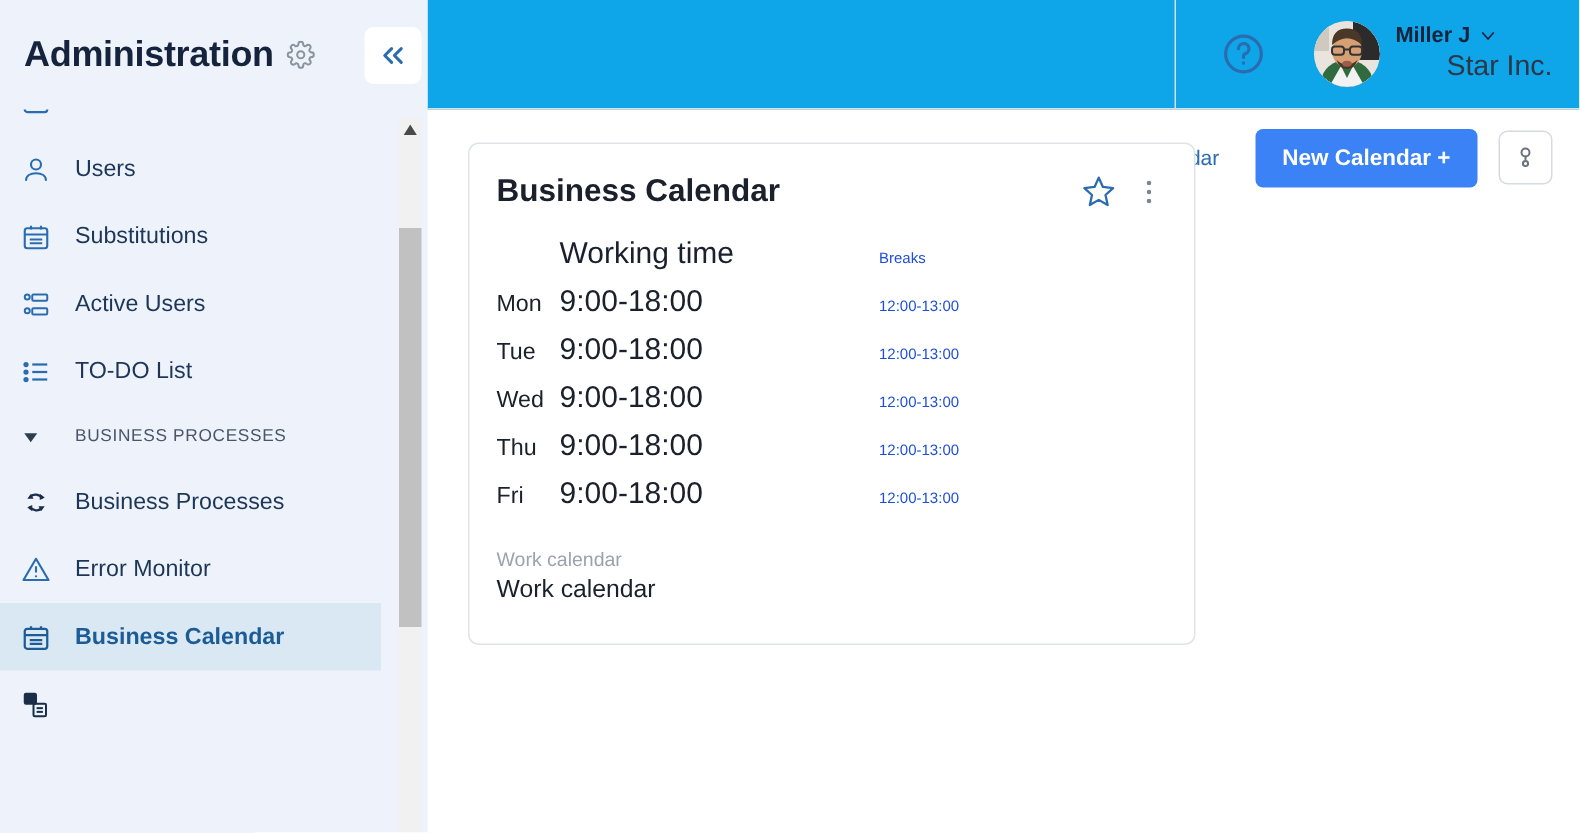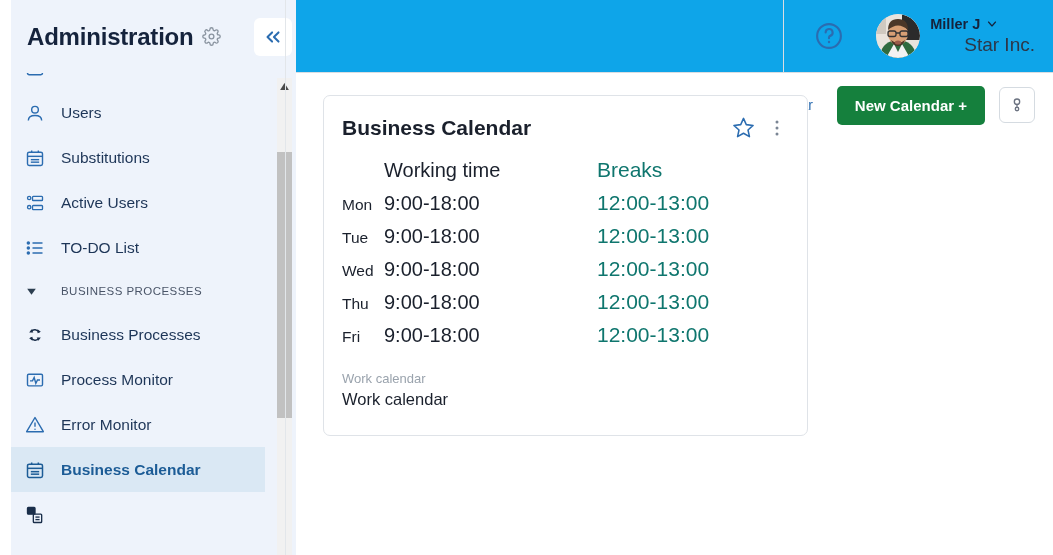--- a/index.html
+++ b/index.html
@@ -2,21 +2,21 @@
 <html><head>
 <meta charset="utf-8">
 <style>
   * { box-sizing: border-box; margin: 0; padding: 0; }
   html, body {
     width: 1053px; height: 555px;
     font-family: "Liberation Sans", sans-serif;
     background: #ffffff;
     overflow: hidden;
   }
-  .app { position: relative; width: 1053px; height: 555px; display: flex; padding-left: 11px; }
+  .app { position: relative; width: 1053px; height: 555px; display: flex; }
 
   
   .sidebar {
     position: relative;
     width: 285px; height: 555px;
     background: #eef3fb;
     flex: 0 0 285px;
     overflow: hidden;
   }
   .sidebar-head {
@@ -155,21 +155,21 @@
     font-size: 22px; color: #a0aec0; margin: 0 10px; font-weight: normal;
   }
   .crumb-cur { font-size: 22px; font-weight: bold; color: #1a202c; white-space: nowrap; }
 
   .crumb-actions { margin-left: auto; display: flex; align-items: center; }
   .link-btn {
     font-size: 14px; color: #2b6cb0; cursor: pointer;
     margin-right: 24px; white-space: nowrap;
   }
   .primary-btn {
-    background: #15803d; color: #ffffff;
+    background: #3b82f6; color: #ffffff;
     font-size: 15px; font-weight: bold;
     border: none; border-radius: 5px;
     padding: 11px 18px; cursor: pointer; white-space: nowrap;
     font-family: "Liberation Sans", sans-serif;
   }
   .icon-btn {
     width: 36px; height: 36px; margin-left: 14px;
     border: 1px solid #d5dbe1; border-radius: 6px;
     background: #fff; cursor: pointer;
     display: flex; align-items: center; justify-content: center;
@@ -189,21 +189,21 @@
   .card-head-actions { margin-left: auto; display: flex; align-items: center; gap: 14px; }
   .star-btn, .kebab-btn { cursor: pointer; display: flex; align-items: center; }
 
   .sched { margin-top: 18px; }
   .sched-row { display: flex; align-items: baseline; }
   .sched-head { font-size: 13px; color: #9aa3ad; }
   .sched-head .c-day { width: 42px; }
   .sched-head .c-work { width: 213px; }
   .c-day { width: 42px; font-size: 15.5px; color: #1a202c; }
   .c-work { width: 213px; font-size: 20px; color: #1a202c; }
-  .c-break { font-size: 21px; color: #0f766e; }
+  .c-break { font-size: 10px; color: #1d4ed8; }
   .sched-row + .sched-row { margin-top: 9px; }
 
   .wc-block { margin-top: 24px; }
   .wc-label { font-size: 13px; color: #9aa3ad; }
   .wc-value { font-size: 16.5px; color: #1a202c; margin-top: 4px; }
 </style>
 </head>
 <body>
 
 <div class="app">
@@ -305,29 +305,20 @@
                 <path d="M17 16a6 6 0 0 1-10-1"></path>
               <polygon points="15,5 19,8 15,10" fill="#1a2e4a" stroke="none"></polygon>
               <polygon points="9,19 5,16 9,14" fill="#1a2e4a" stroke="none"></polygon>
               <polygon points="5,9 8,5 10,9" fill="#1a2e4a" stroke="none"></polygon>
               <polygon points="19,15 16,19 14,15" fill="#1a2e4a" stroke="none"></polygon>
             </svg>
           </span>
           <span>Business Processes</span>
         </div>
 
-        <div class="nav-item">
-          <span class="ic">
-            <svg width="20" height="20" viewBox="0 0 24 24" fill="none" stroke="#2b6cb0" stroke-width="1.7">
-              <rect x="3" y="5" width="18" height="14" rx="1.5"></rect>
-              <polyline points="6,13 9,13 11,9 13,16 15,12 18,12"></polyline>
-            </svg>
-          </span>
-          <span>Process Monitor</span>
-        </div>
 
         <div class="nav-item">
           <span class="ic">
             <svg width="20" height="20" viewBox="0 0 24 24" fill="none" stroke="#2b6cb0" stroke-width="1.7" stroke-linejoin="round">
               <path d="M12 3 L22 20 L2 20 Z"></path>
               <line x1="12" y1="9" x2="12" y2="14"></line>
               <circle cx="12" cy="17" r="0.9" fill="#2b6cb0" stroke="none"></circle>
             </svg>
           </span>
           <span>Error Monitor</span>

